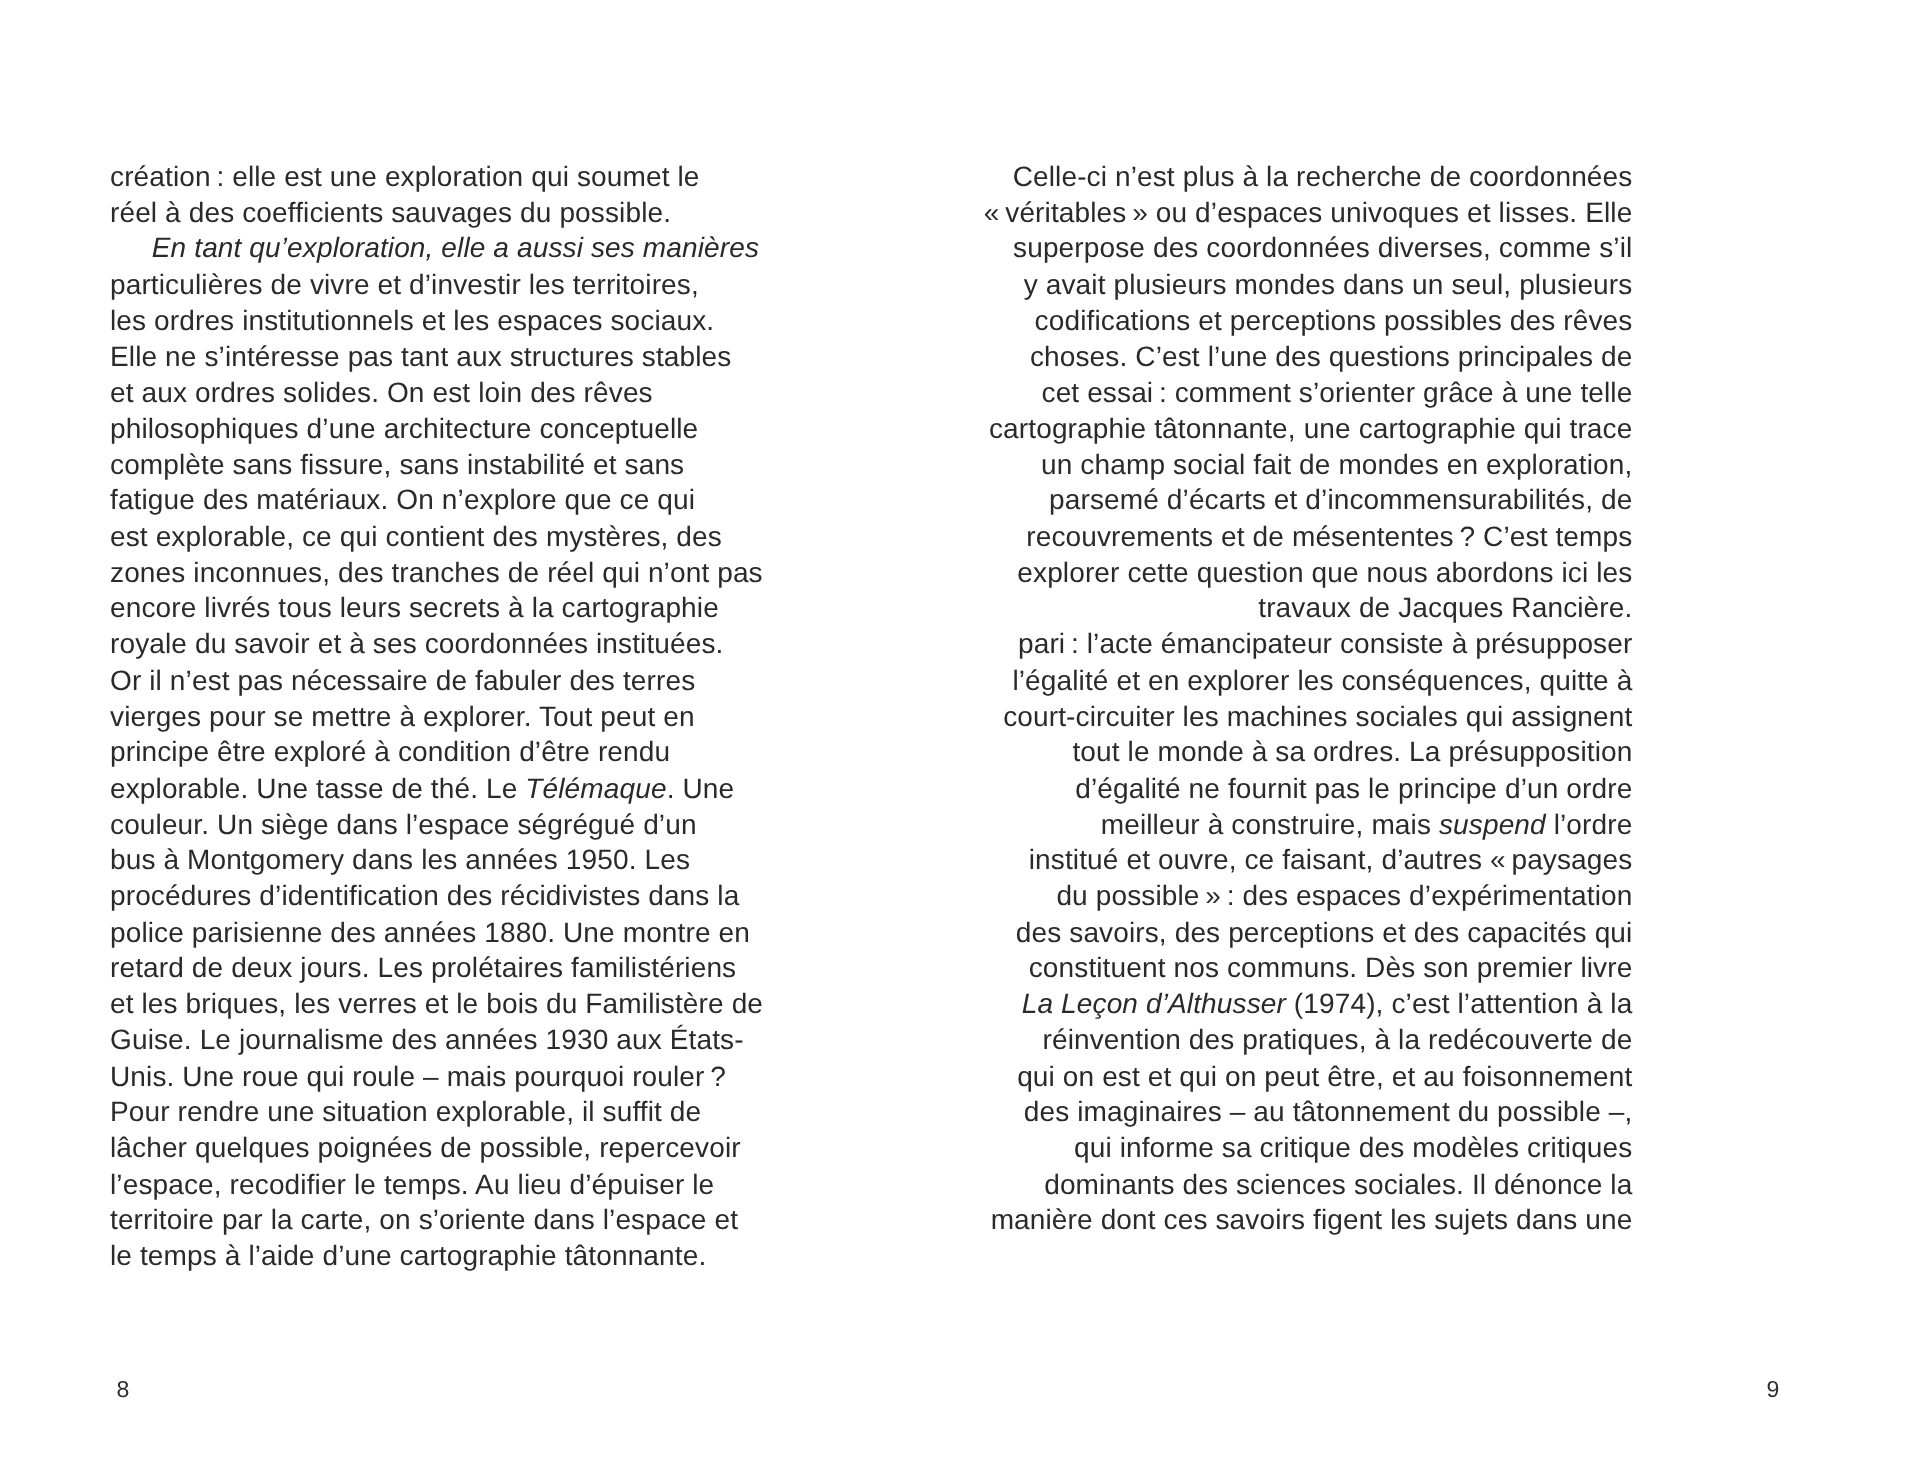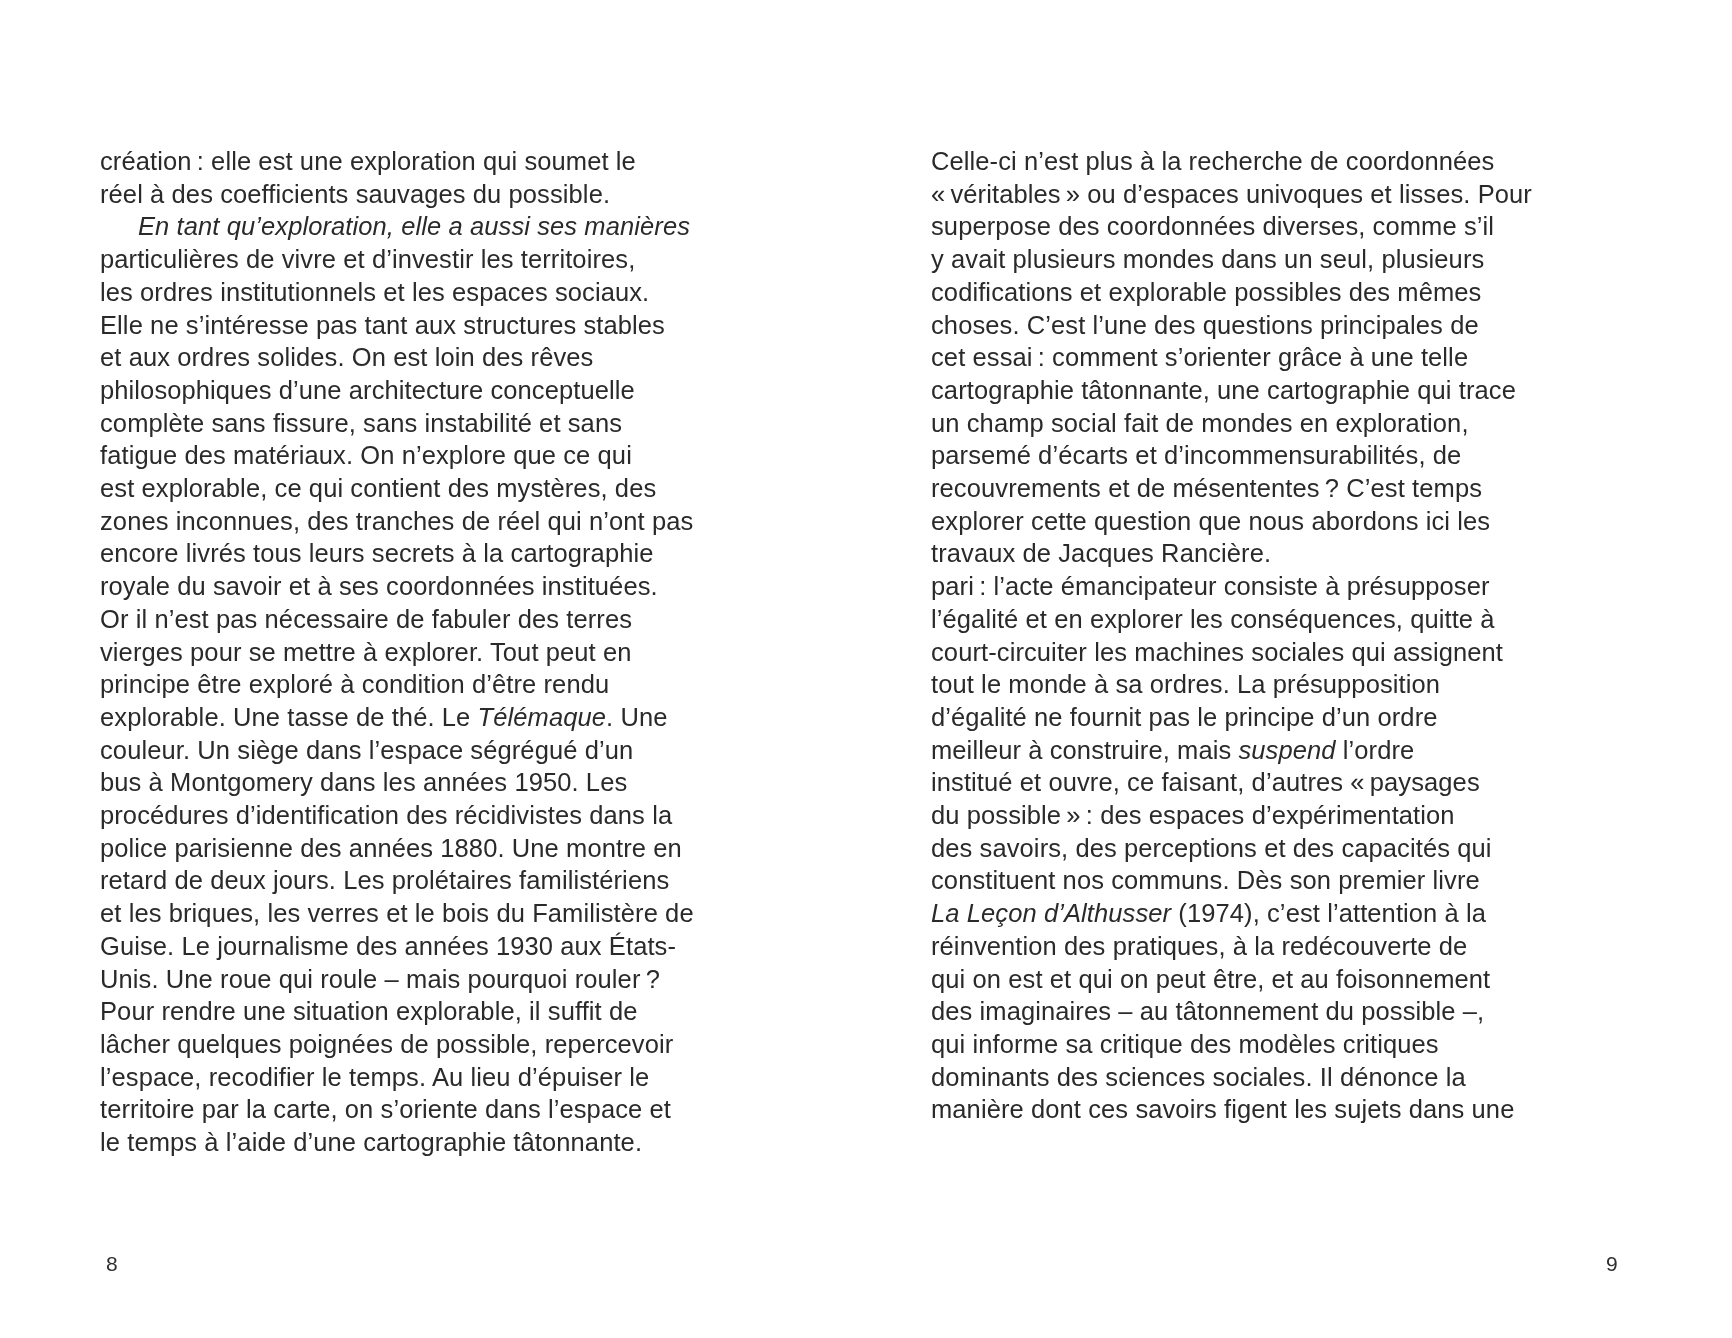--- a/index.html
+++ b/index.html
@@ -19,21 +19,21 @@
     position: absolute;
     inset: 0;
     background: #ffffff;
   }
   .page-text {
     position: absolute;
     top: 110px;
     margin-top: 35px;
   }
   .page-text.left  { left: 100px; width: 600px; }
-  .page-text.right { left: 931px; width: 608px; }
+  .page-text.right { left: 876px; width: 608px; text-align: right; }
   .line {
     white-space: pre;
     font-size: 25.5px;
     line-height: 32.7px;
     font-weight: 400;
     letter-spacing: 0.1px;
     color: #2a2a2a;
   }
   .line.indent { padding-left: 38px; font-style: italic; }
   .line em { font-style: italic; }
@@ -78,24 +78,24 @@
       <div class="line"><span>Guise. Le journalisme des années 1930 aux États-</span></div>
       <div class="line"><span>Unis. Une roue qui roule – mais pourquoi rouler ?</span></div>
       <div class="line"><span>Pour rendre une situation explorable, il suffit de</span></div>
       <div class="line"><span>lâcher quelques poignées de possible, repercevoir</span></div>
       <div class="line"><span>l’espace, recodifier le temps. Au lieu d’épuiser le</span></div>
       <div class="line"><span>territoire par la carte, on s’oriente dans l’espace et</span></div>
       <div class="line"><span>le temps à l’aide d’une cartographie tâtonnante.</span></div>
     </div>
   <div class="page-text right">
       <div class="line"><span>Celle-ci n’est plus à la recherche de coordonnées</span></div>
-      <div class="line"><span>« véritables » ou d’espaces univoques et lisses. Pour</span></div>
+      <div class="line"><span>« véritables » ou d’espaces univoques et lisses. Elle</span></div>
       <div class="line"><span>superpose des coordonnées diverses, comme s’il</span></div>
       <div class="line"><span>y avait plusieurs mondes dans un seul, plusieurs</span></div>
-      <div class="line"><span>codifications et explorable possibles des mêmes</span></div>
+      <div class="line"><span>codifications et perceptions possibles des rêves</span></div>
       <div class="line"><span>choses. C’est l’une des questions principales de</span></div>
       <div class="line"><span>cet essai : comment s’orienter grâce à une telle</span></div>
       <div class="line"><span>cartographie tâtonnante, une cartographie qui trace</span></div>
       <div class="line"><span>un champ social fait de mondes en exploration,</span></div>
       <div class="line"><span>parsemé d’écarts et d’incommensurabilités, de</span></div>
       <div class="line"><span>recouvrements et de mésententes ? C’est temps</span></div>
       <div class="line"><span>explorer cette question que nous abordons ici les</span></div>
       <div class="line"><span>travaux de Jacques Rancière.</span></div>
       <div class="line"><span>pari : l’acte émancipateur consiste à présupposer</span></div>
       <div class="line"><span>l’égalité et en explorer les conséquences, quitte à</span></div>

